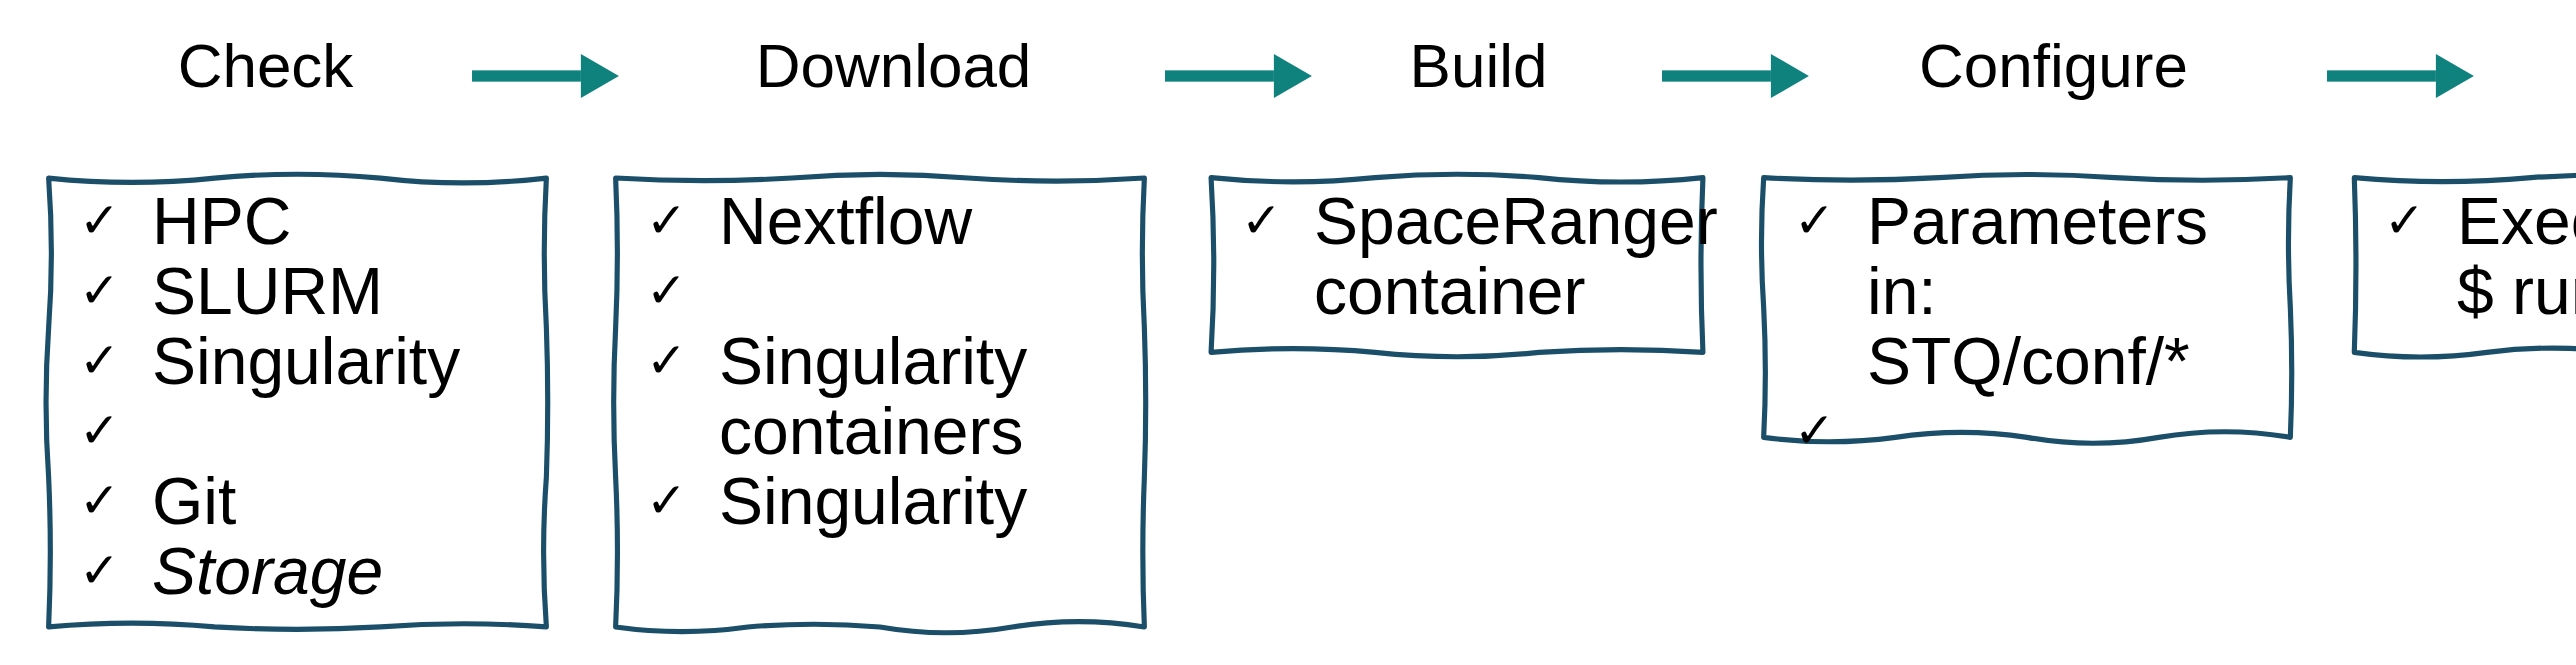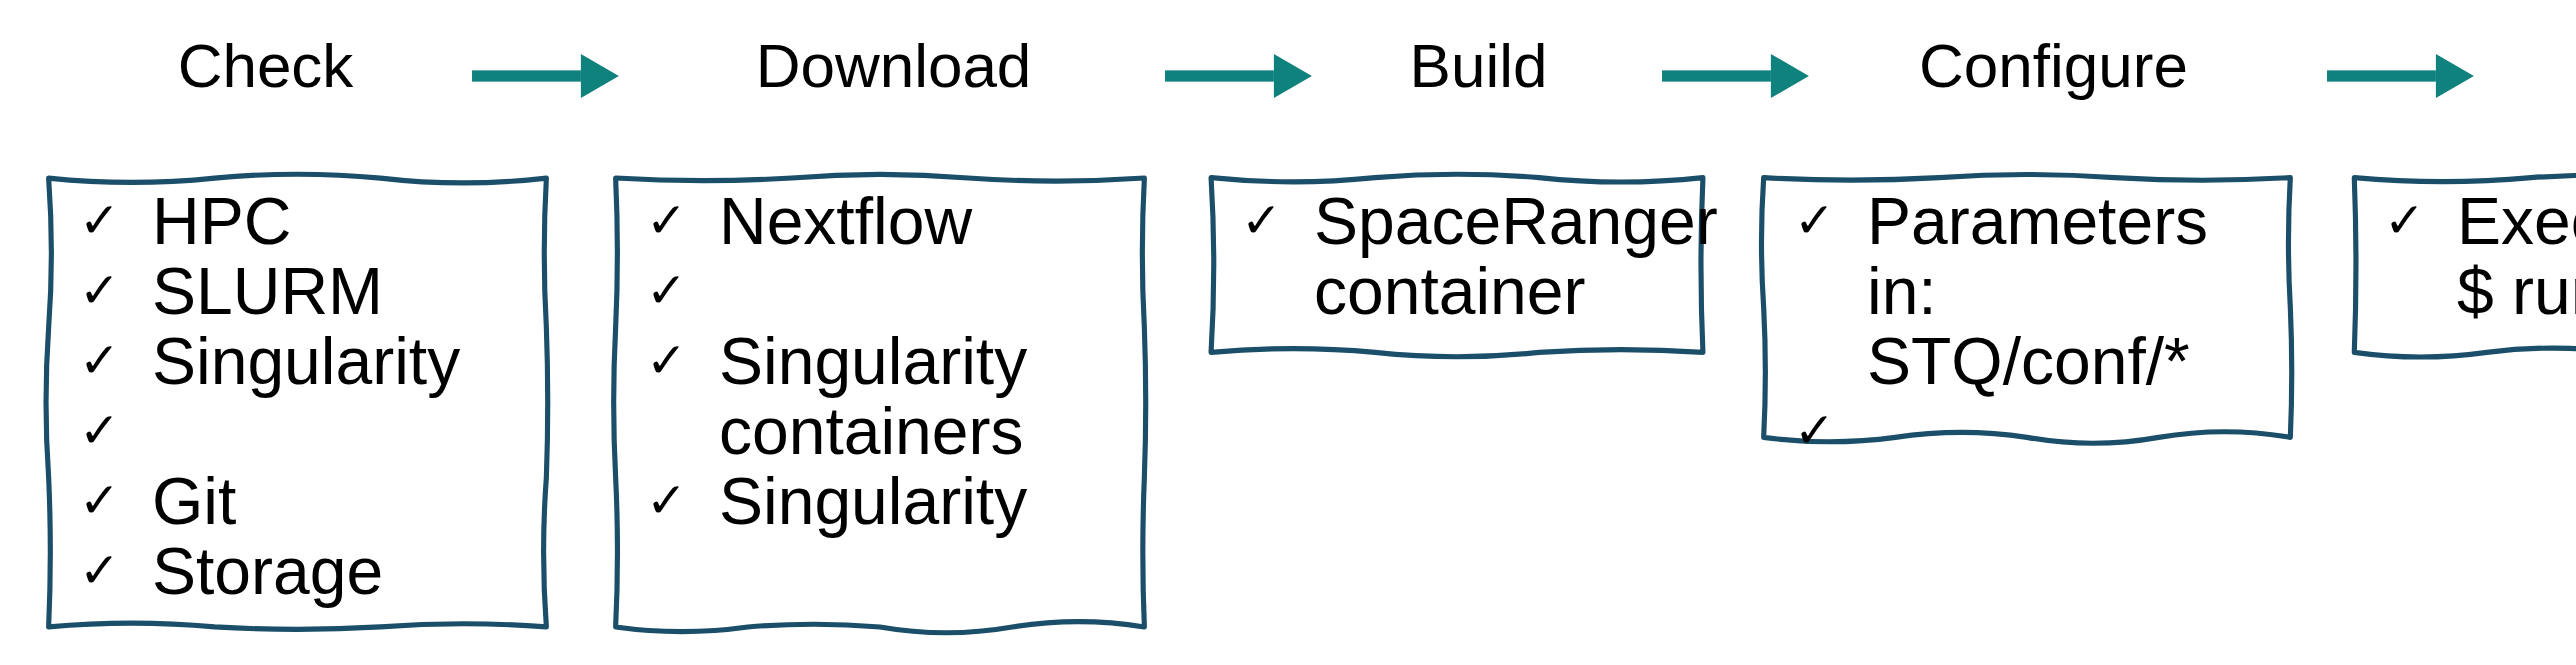--- a/index.html
+++ b/index.html
@@ -56,21 +56,21 @@
     margin-left: 35px;
     font-size: 49px;
     line-height: 70px;
     font-family: "DejaVu Sans", "Liberation Sans", sans-serif;
   }
   .item-text {
     font-size: 66px;
     line-height: 70px;
     white-space: pre-line;
   }
-  .item-text.italic { }
+  .item-text.italic { font-style: italic; }
 </style>
 </head>
 <body>
 
 <div class="stage-heading" style="left:111px">Check</div>
 <div class="stage-heading" style="left:739px">Download</div>
 <div class="stage-heading" style="left:1324px">Build</div>
 <div class="stage-heading" style="left:1899px">Configure</div>
 <div class="stage-heading" style="left:2481px">Run</div>
 

